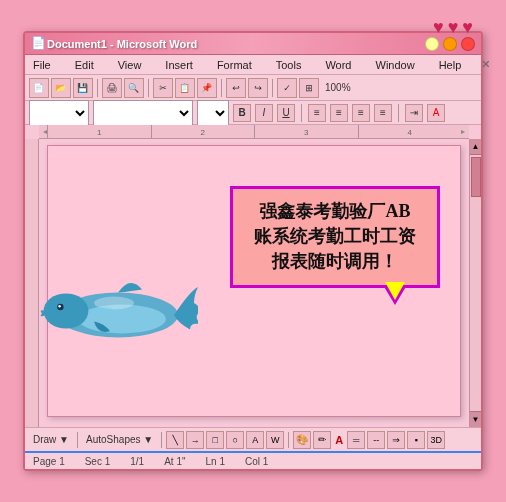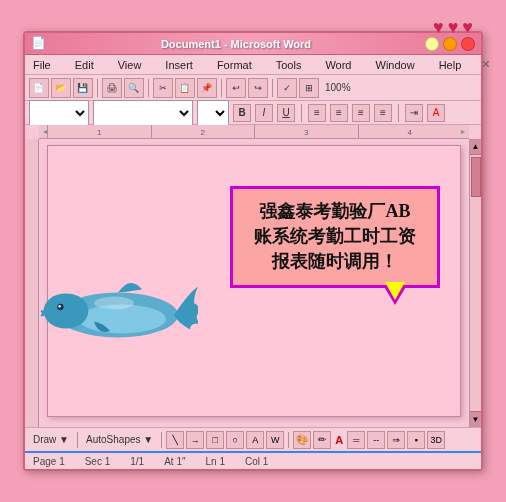--- a/index.html
+++ b/index.html
@@ -35,21 +35,21 @@
       justify-content: space-between;
       padding: 0 6px;
       border-bottom: 1px solid #c0607a;
     }
     .title-bar-text {
       font-size: 11px;
       font-weight: bold;
       color: white;
       text-shadow: 1px 1px 2px rgba(0,0,0,0.4);
       flex: 1;
-      text-align: center;
+      text-align: left;
     }
     .title-bar-buttons {
       display: flex;
       gap: 4px;
     }
     .title-btn {
       width: 14px;
       height: 14px;
       border-radius: 50%;
       border: 1px solid rgba(0,0,0,0.2);

